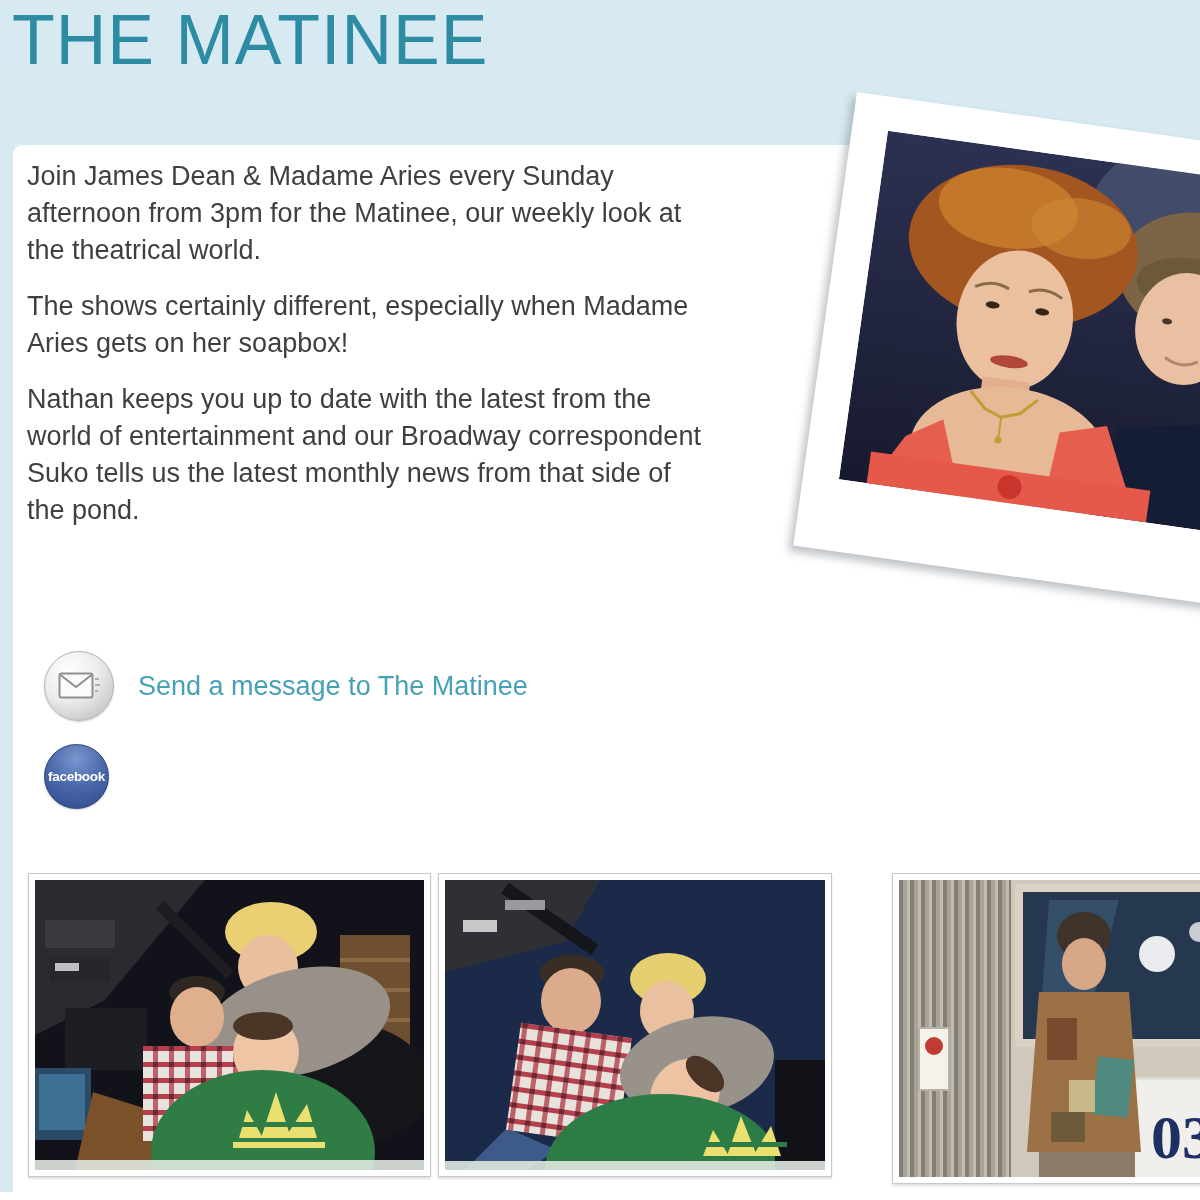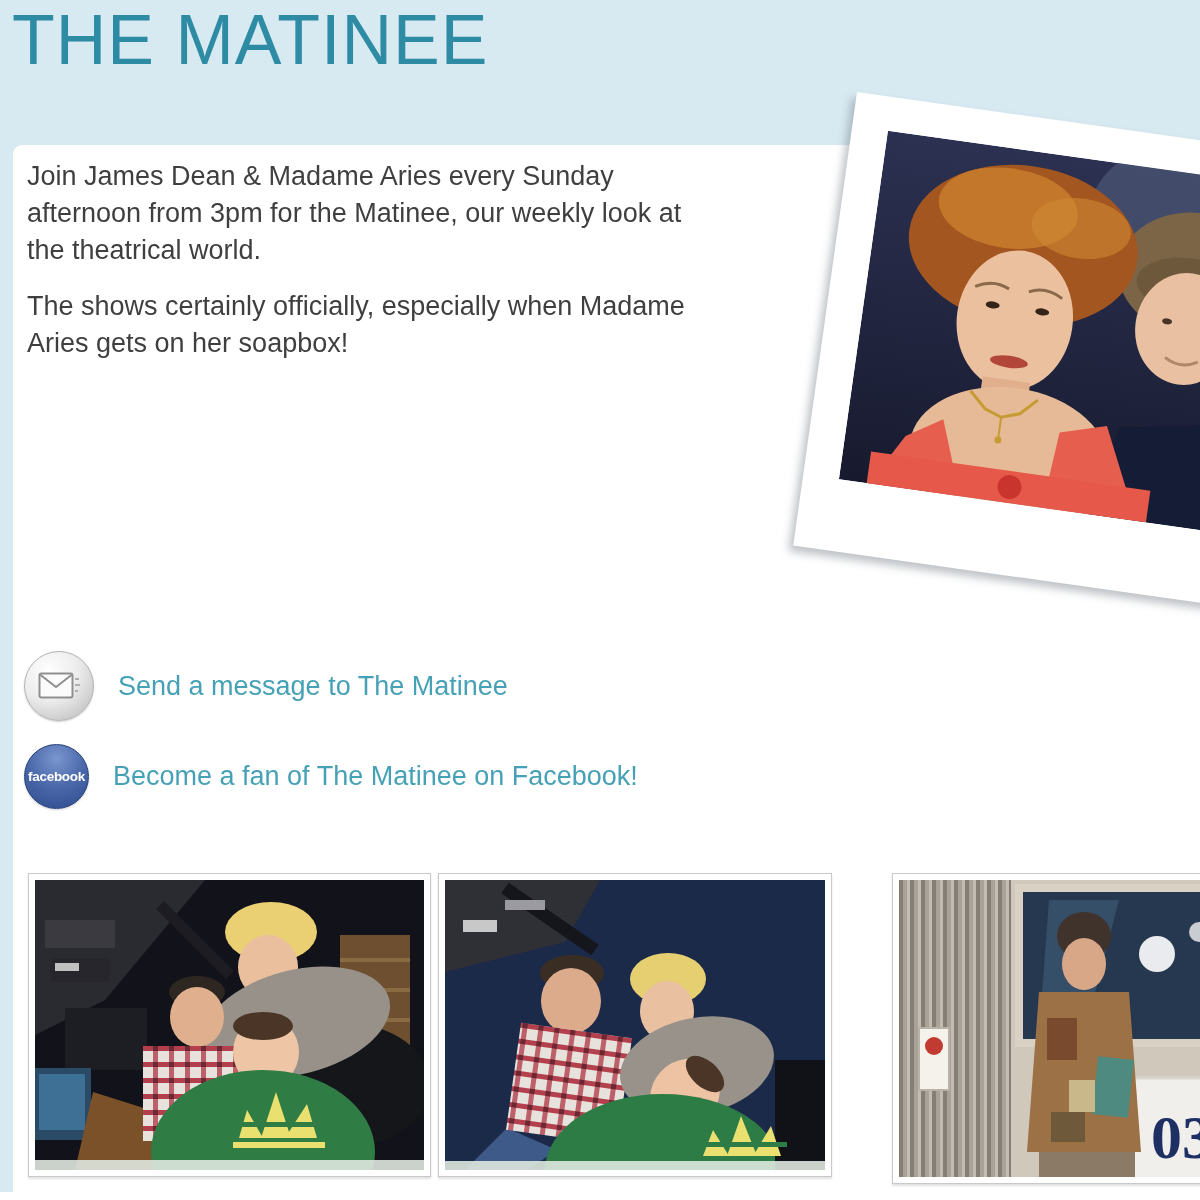--- a/index.html
+++ b/index.html
@@ -25,20 +25,21 @@
   .action-row {
     position:absolute; left:24px; display:flex; align-items:center;
     text-decoration:none; cursor:pointer;text-align:center;
   }
   .action-row .label {
     margin-left:24px; font-size:27px; color:#46a1b6;
   }
   .circle-icon {
     border-radius:50%; display:flex; align-items:center; justify-content:center;
     flex:0 0 auto;
+    margin-left:20px;
   }
   .email-circle {
     width:68px; height:68px;
     background:radial-gradient(circle at 35% 28%, #ffffff 0%, #ececec 45%, #c9c9cb 80%, #b2b2b4 100%);
     border:1px solid #b3b3b3;
     box-shadow:0 1px 2px rgba(0,0,0,0.18);
   }
   .fb-circle {
     width:63px; height:63px;
     background:radial-gradient(circle at 50% 22%, #7b96cf 0%, #4a68aa 48%, #2d4a8c 100%);
@@ -68,41 +69,41 @@
 <body>
 
 <div class="page">
 
   <div class="panel"></div>
 
   <h1 class="page-title">THE MATINEE</h1>
 
   <div class="intro">
     <p>Join James Dean &amp; Madame Aries every Sunday afternoon from 3pm for the Matinee, our weekly look at the theatrical world.</p>
-    <p>The shows certainly officially, especially when Madame Aries gets on her soapbox!</p>
+    <p>The shows certainly different, especially when Madame Aries gets on her soapbox!</p>
+    <p>Nathan keeps you up to date with the latest from the world of entertainment and our Broadway correspondent Suko tells us the latest monthly news from that side of the pond.</p>
   </div>
 
   <a class="action-row" style="top:651px;">
     <span class="circle-icon email-circle">
       <svg width="42" height="30" viewBox="0 0 42 30">
         <rect x="1.5" y="2.5" width="33" height="24" rx="2" fill="#fbfbfb" stroke="#8f8f8f" stroke-width="2"></rect>
         <path d="M2.5,4 L18,16 L33.5,4" fill="none" stroke="#8f8f8f" stroke-width="2"></path>
         <line x1="37" y1="8" x2="41" y2="8" stroke="#aeaeae" stroke-width="2"></line>
         <line x1="37" y1="14" x2="42" y2="14" stroke="#aeaeae" stroke-width="2"></line>
         <line x1="37" y1="20" x2="40" y2="20" stroke="#aeaeae" stroke-width="2"></line>
       </svg>
     </span>
     <span class="label">Send a message to The Matinee</span>
   </a>
 
   <a class="action-row" style="top:744px;">
     <span class="circle-icon fb-circle">
       <span class="fb-word">facebook</span>
     </span>
-    <span class="label">Become a fan of The Matinee on Facebook!</span>
   </a>
 
   <div class="polaroid">
     <svg class="photo" viewBox="0 0 398 352" preserveAspectRatio="none">
       <defs>
         <linearGradient id="pbg" x1="0" y1="0" x2="0" y2="1">
           <stop offset="0" stop-color="#2c3152"></stop>
             <stop offset="1" stop-color="#171a2e"></stop>
         </linearGradient>
       </defs>

